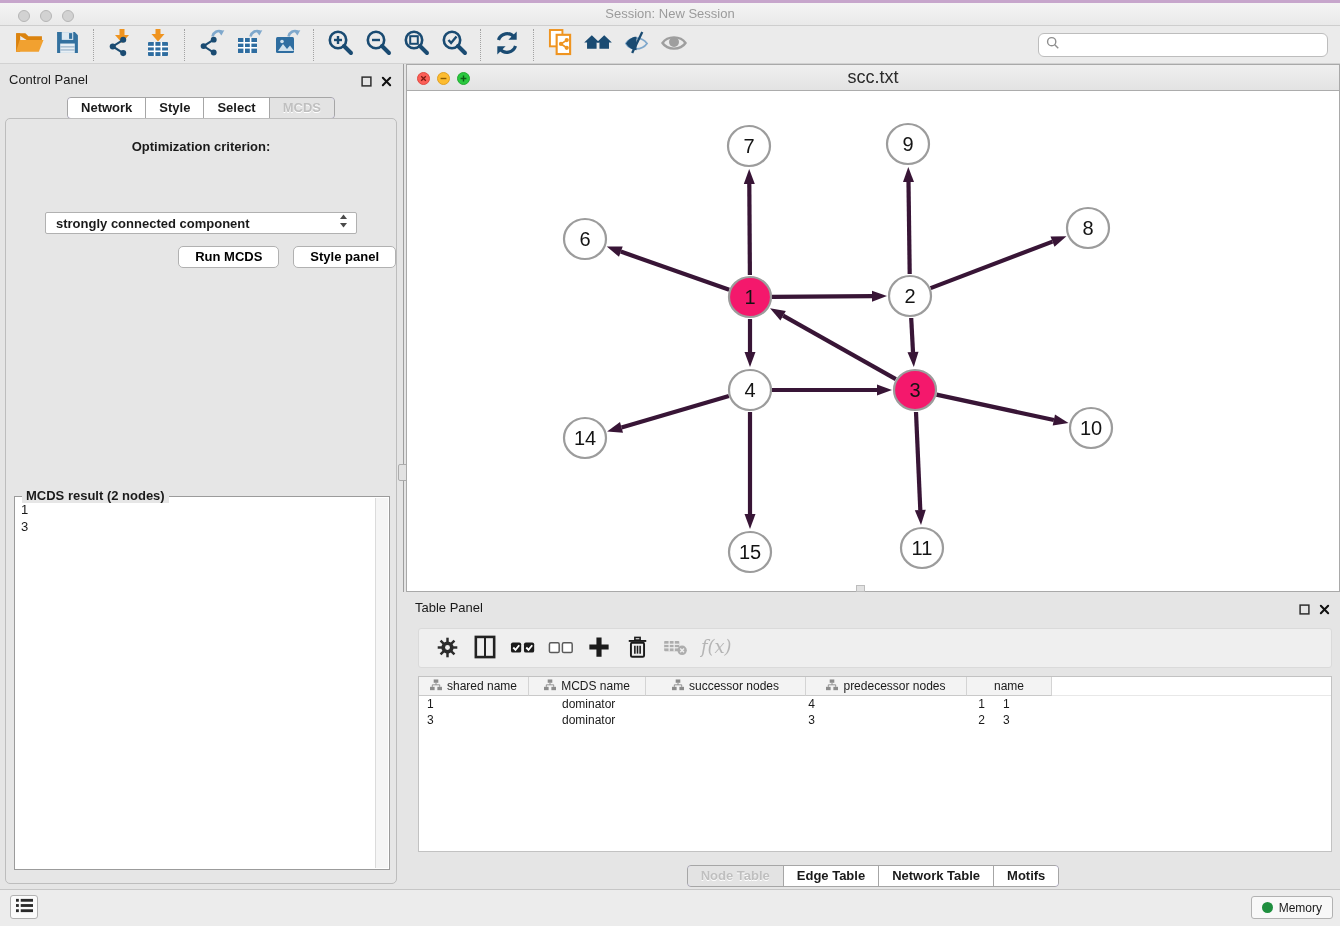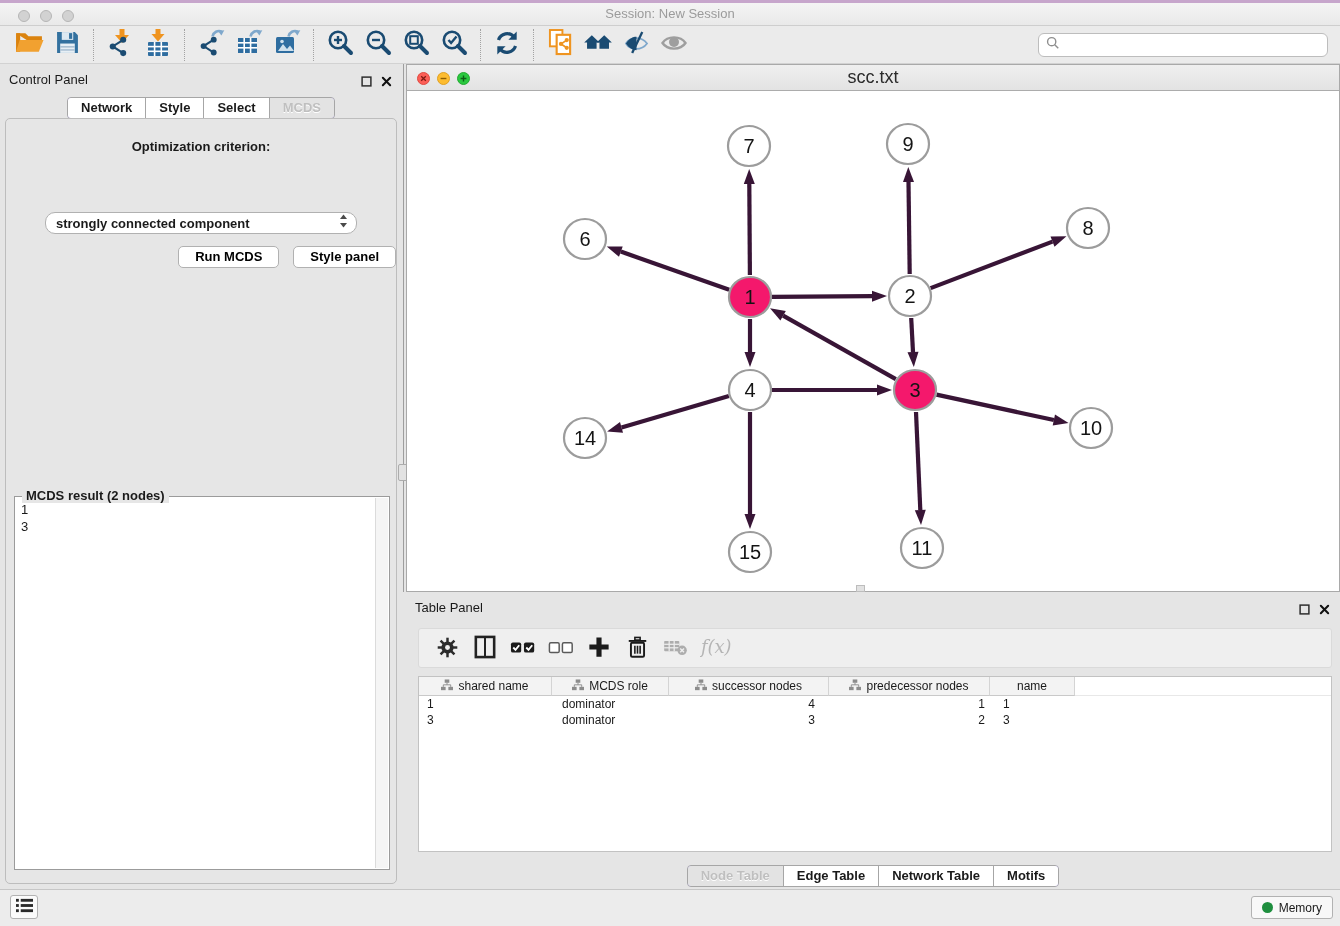--- a/index.html
+++ b/index.html
@@ -31,21 +31,21 @@
   .panel-header .panel-icons { position:absolute; right:10px; top:9px; display:flex; gap:9px; align-items:center; }
   .cp-tabs { position:absolute; top:33px; left:0; right:0; display:flex; justify-content:center; }
   .seg { display:inline-flex; border:1px solid #A6A6A6; border-radius:4px; background:#c4b5fd; overflow:hidden; height:22px; }
   .seg .tab { padding:0 13px; font-size:13px; font-weight:bold; line-height:20px; border-left:1px solid #A6A6A6; background:#fff; }
   .seg .tab:first-child { border-left:none; }
   .seg .tab.selected { background:#E3E3E3; color:#BFBFBF; text-shadow:0 1px 0 #fff; }
   .cp-body { position:absolute; left:5px; right:5px; top:54px; height:766px; background:#E6E6E6;
     border:1px solid #BDBDBD; border-radius:5px; }
   .opt-label { margin-top:20px; text-align:center; font-size:13px; font-weight:bold; }
   .dropdown { position:absolute; left:39px; top:93px; width:312px; height:22px; background:#fff;
-    border:1px solid #B1B1B1; border-radius:10px; display:flex; align-items:center; padding:0 8px 0 10px; }
+    border:1px solid #B1B1B1; border-radius:2px; display:flex; align-items:center; padding:0 8px 0 10px; }
   .dropdown .dd-value { flex:1; font-size:13px; font-weight:bold; }
   .cp-buttons { position:absolute; top:127px; left:0; right:0; display:flex; justify-content:flex-end; gap:14px; }
   .btn { height:22px; padding:0 16px; background:#fff; border:1px solid #B1B1B1; border-radius:5px;
     font-size:13px; font-weight:bold; font-family:inherit; line-height:20px; }
   .result-group { position:absolute; left:8px; top:377px; width:376px; height:374px;
     border:1px solid #9B9B9B; background:#fff; }
   .result-legend { position:absolute; top:-9px; left:7px; background:#E6E6E6; padding:0 4px;
     font-size:13px; font-weight:bold; }
   .result-list { position:absolute; left:1px; top:2px; right:15px; bottom:1px; overflow:hidden;
     font-size:13px; line-height:17px; padding:2px 0 0 5px; }
@@ -522,41 +522,41 @@
             </svg></span>
         </span>
         <span class="tt-btn wide">
           <span><svg viewBox="0 0 34 24" width="32" height="23">
               <text x="1" y="18" font-family="'DejaVu Serif',serif" font-style="italic" font-size="19" fill="#B5B5B5">f(x)</text>
             </svg></span>
         </span>
       </div>
     <div class="tp-table" id="tp-table">
         <div class="th-row">
-          <div class="th-cell" style="width: 133px;">
+          <div class="th-cell" style="width: 110px;">
             <span><svg viewBox="0 0 13 13" width="12" height="12">
                 <g fill="#8C8C8C">
                   <rect x="4" y="0.5" width="5" height="3.6"></rect>
                   <rect x="0" y="8.5" width="5" height="3.6"></rect>
                   <rect x="8" y="8.5" width="5" height="3.6"></rect>
                 </g>
                 <path d="M6.5 4.1 v2.2 M2.5 8.5 V6.3 h8 v2.2" fill="none" stroke="#8C8C8C" stroke-width="1"></path>
               </svg></span>
             <span>shared name</span>
           </div>
           <div class="th-cell" style="width: 117px;">
             <span><svg viewBox="0 0 13 13" width="12" height="12">
                 <g fill="#8C8C8C">
                   <rect x="4" y="0.5" width="5" height="3.6"></rect>
                   <rect x="0" y="8.5" width="5" height="3.6"></rect>
                   <rect x="8" y="8.5" width="5" height="3.6"></rect>
                 </g>
                 <path d="M6.5 4.1 v2.2 M2.5 8.5 V6.3 h8 v2.2" fill="none" stroke="#8C8C8C" stroke-width="1"></path>
               </svg></span>
-            <span>MCDS role</span>
+            <span>MCDS name</span>
           </div>
           <div class="th-cell" style="width: 160px;">
             <span><svg viewBox="0 0 13 13" width="12" height="12">
                 <g fill="#8C8C8C">
                   <rect x="4" y="0.5" width="5" height="3.6"></rect>
                   <rect x="0" y="8.5" width="5" height="3.6"></rect>
                   <rect x="8" y="8.5" width="5" height="3.6"></rect>
                 </g>
                 <path d="M6.5 4.1 v2.2 M2.5 8.5 V6.3 h8 v2.2" fill="none" stroke="#8C8C8C" stroke-width="1"></path>
               </svg></span>

